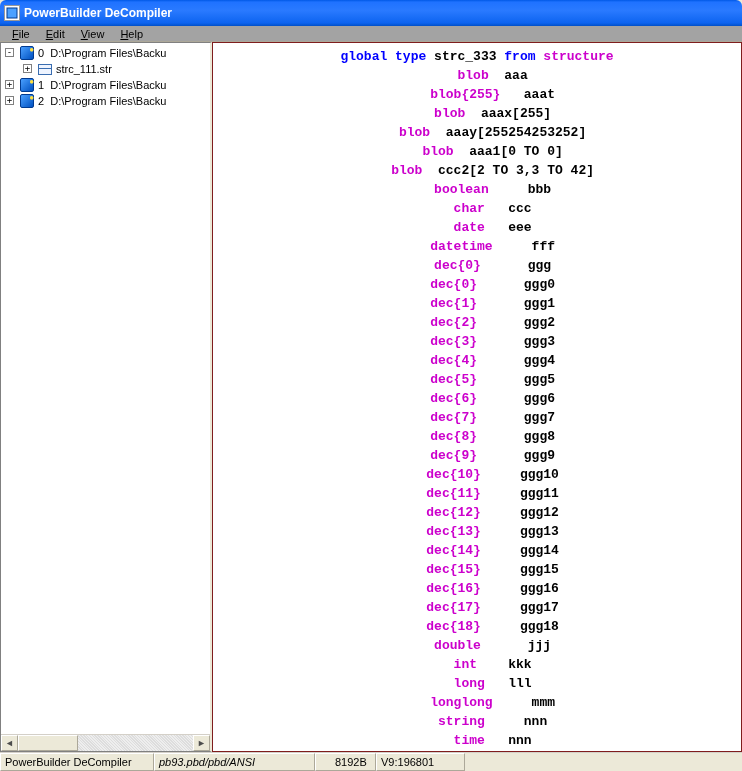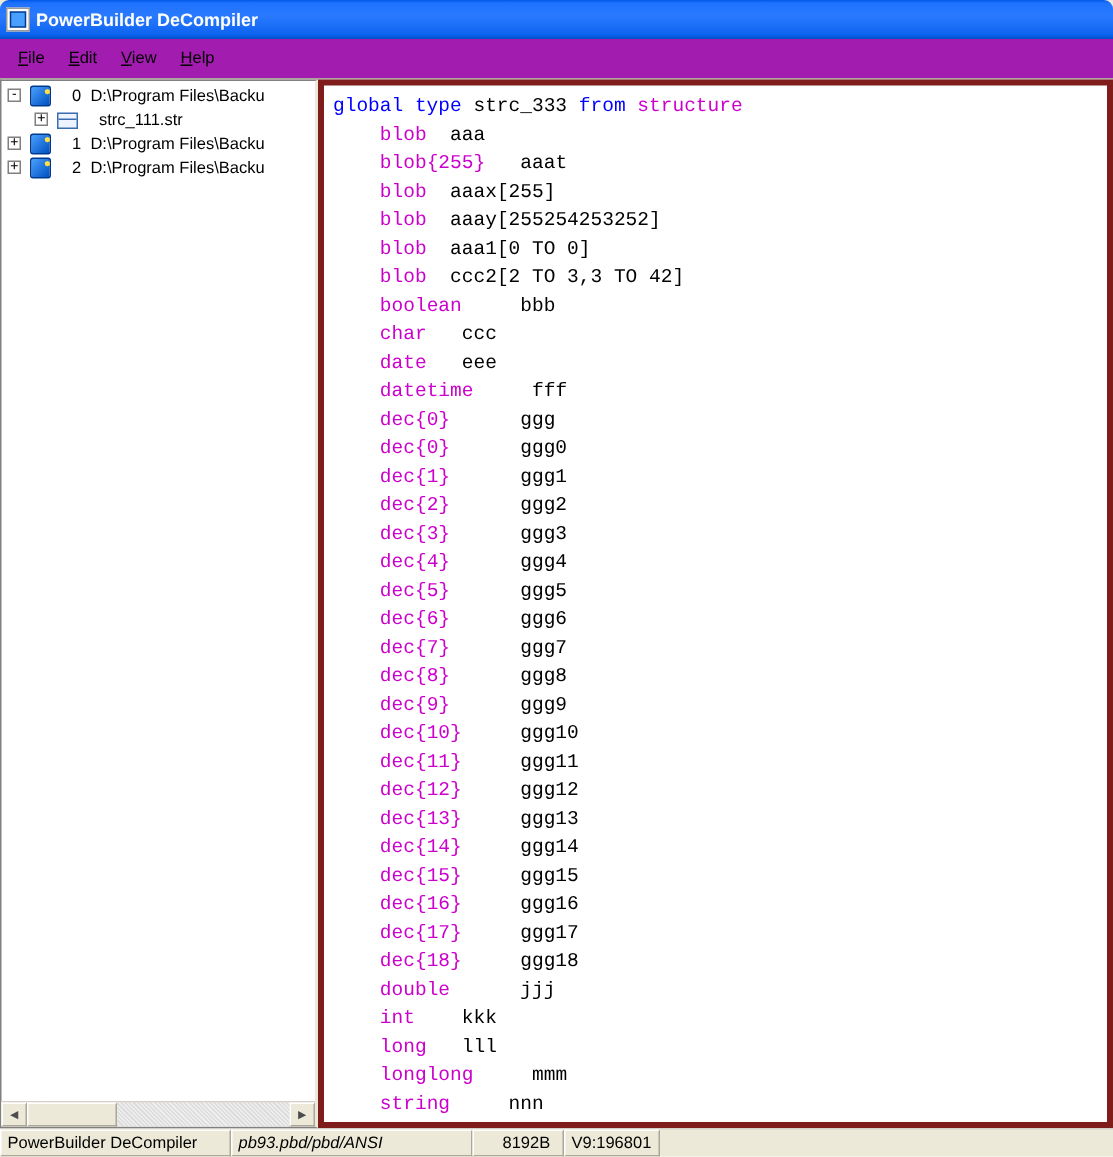--- a/index.html
+++ b/index.html
@@ -26,22 +26,22 @@
 }
 .titlebar .icon-box {
   width: 16px; height: 16px;
   background: #fff;
   border: 1px solid #999;
   display: flex; align-items: center; justify-content: center;
 }
 .titlebar .icon-box svg { width: 12px; height: 12px; }
 .titlebar .title { font-weight: bold; font-size: 12px; }
 .menubar {
-  height: 27px;
-  background: #a21caf;
+  height: 16px;
+  background: #a3a3a3;
   border-bottom: 1px solid #aca899;
   display: flex;
   align-items: center;
   padding: 0 4px;
 }
 .menu-item {
   padding: 2px 8px;
   cursor: default;
   font-size: 11px;
 }
@@ -84,21 +84,21 @@
   font-size: 9px; line-height: 7px;
   color: #000;
   position: absolute; left: 4px; top: 3px;
   font-family: monospace;
 }
 .tree-indent { width: 18px; flex-shrink: 0; }
 .tree-icon {
   width: 16px; height: 16px; flex-shrink: 0;
   display: flex; align-items: center; justify-content: center;
 }
-.tree-label { padding-left: 13px; }
+.tree-label { padding-left: 3px; }
 .pb-icon {
   width: 14px; height: 14px;
   background: linear-gradient(135deg, #4aa0ff, #0050c0);
   border: 1px solid #003a90;
   border-radius: 2px;
   position: relative;
 }
 .pb-icon::after {
   content: "●"; color: #ffe040; font-size: 8px;
   position: absolute; right: -1px; top: -2px;
@@ -133,29 +133,30 @@
 }
 .hs-thumb {
   position: absolute; left: 0; top: 0; bottom: 0; width: 60px;
   background: #ece9d8;
   border: 1px solid #fff;
   border-right-color: #aca899; border-bottom-color: #aca899;
 }
 .code-panel {
   flex: 1;
   background: #fff;
-  border: 4px solid #7f1d1d;
+  border: 1px solid #7f1d1d;
   padding: 4px 6px;
   overflow: hidden;
   font-family: "Courier New", monospace;
   font-size: 13px;
-  font-weight: normal;
+  font-weight: bold;
   line-height: 19px;
   white-space: pre;
   color: #000;
+  text-align: center;
 }
 .kw-blue   { color: #0000ff; }
 .kw-mag    { color: #cc00cc; }
 .kw-dark   { color: #000000; }
 .status {
   height: 19px;
   background: #ece9d8;
   border-top: 1px solid #fff;
   border-top-color: #d4d0c8;
   display: flex;
@@ -166,21 +167,21 @@
   border-top-color: #fff;
   border-left-color: #fff;
   padding: 1px 4px;
   display: flex; align-items: center;
   overflow: hidden;
 }
 .status-cell.c0 { width: 154px; }
 .status-cell.c1 { width: 173px; }
 .status-cell.c2 { width: 161px; font-style: italic; }
 .status-cell.c3 { width: 61px; padding-left: 19px; }
-.status-cell.c4 { width: 64px; }
+.status-cell.c4 { width: 89px; }
 .status-cell.c5 { flex: 1; margin-top: 35px; }
 </style>
 </head>
 <body>
 
 <div class="titlebar">
   <span class="icon-box">
     <svg viewBox="0 0 12 12">
         <rect x="1" y="1" width="10" height="10" fill="#4aa0ff" stroke="#003a90"></rect>
       </svg>

